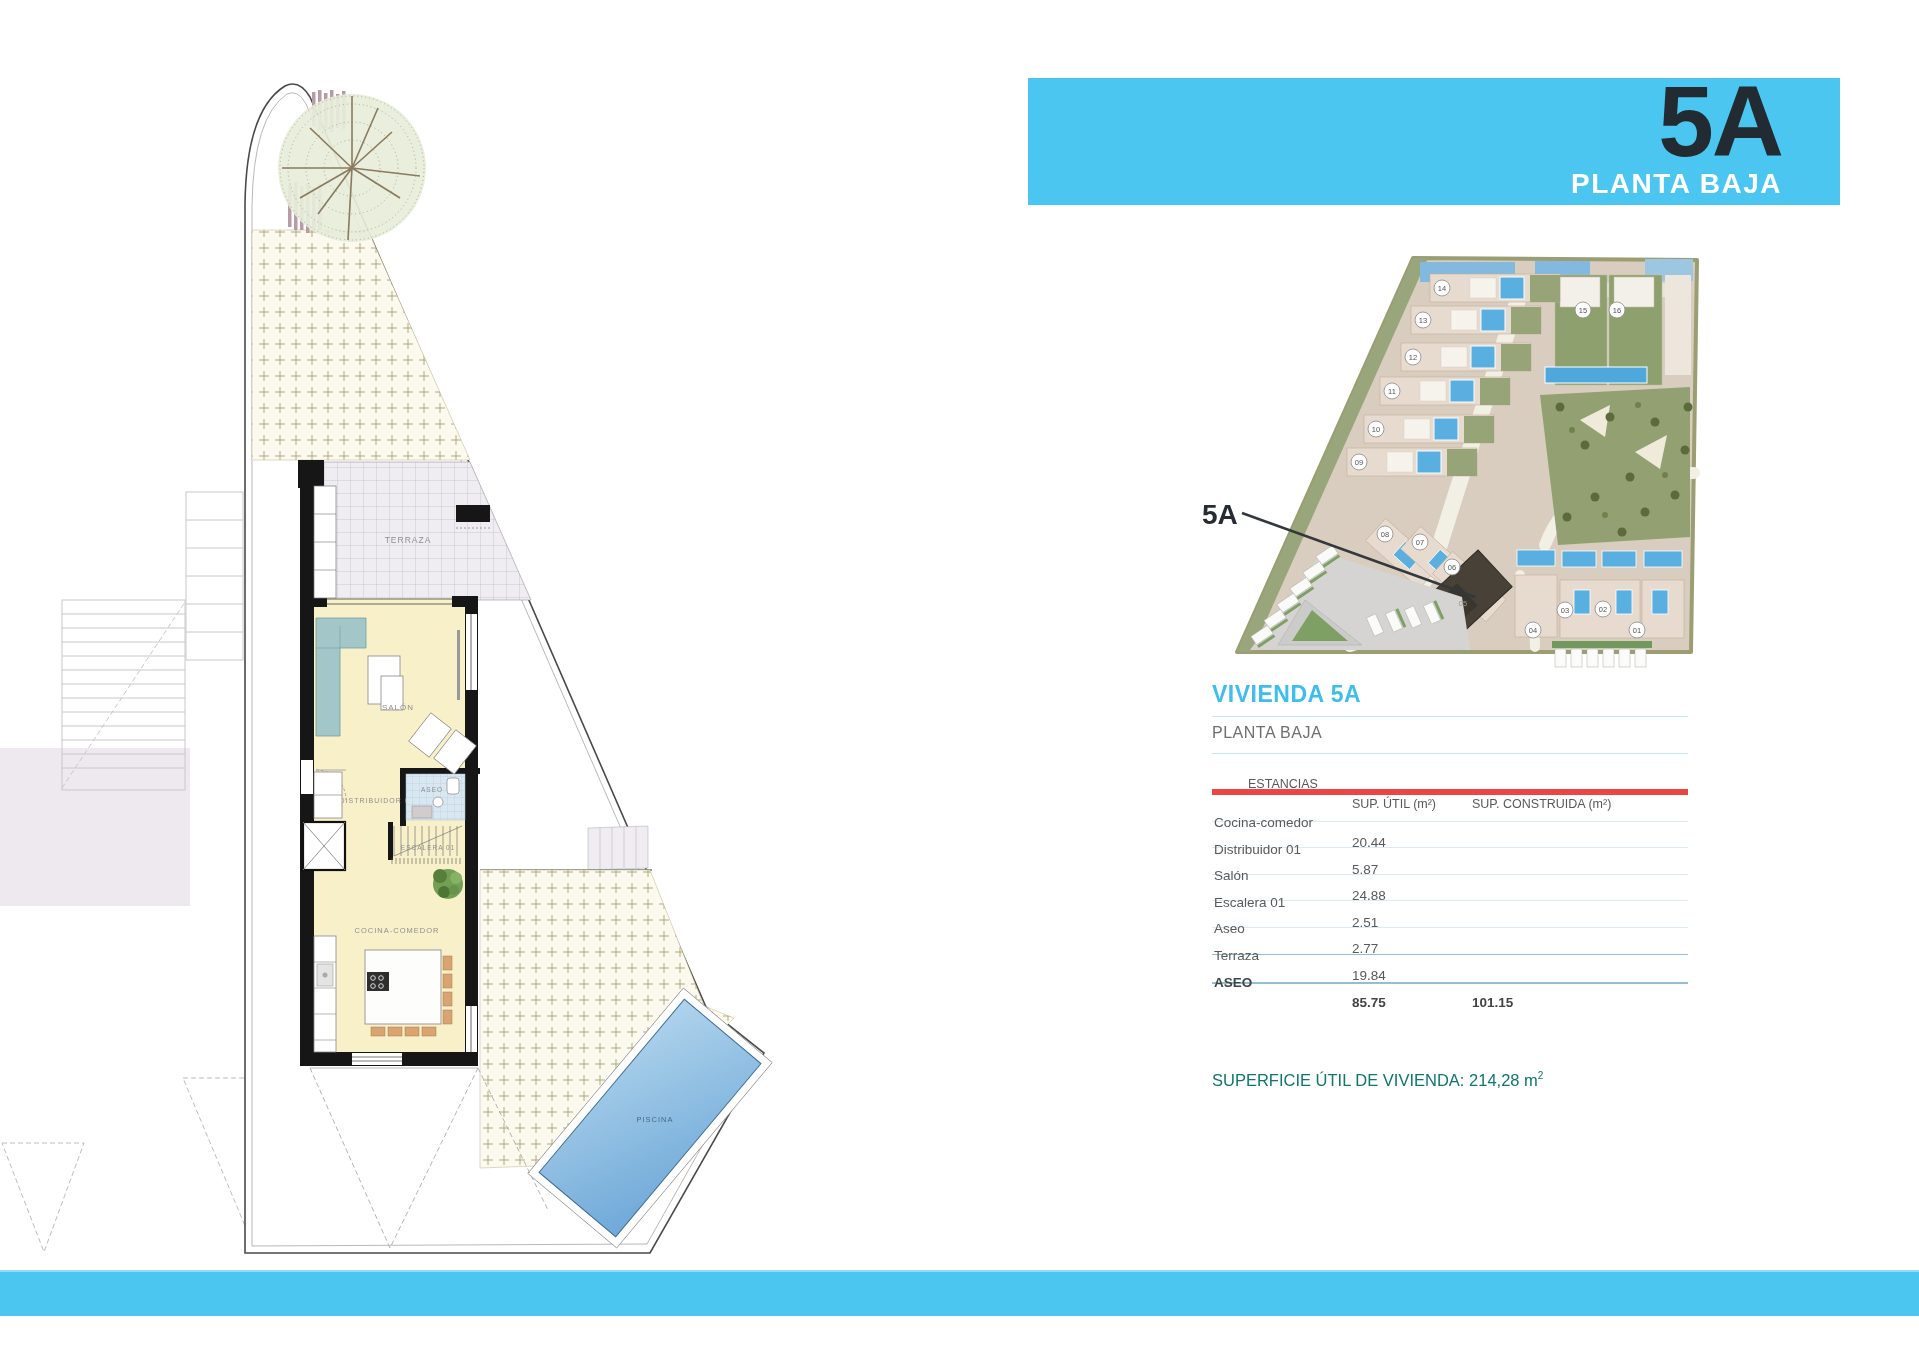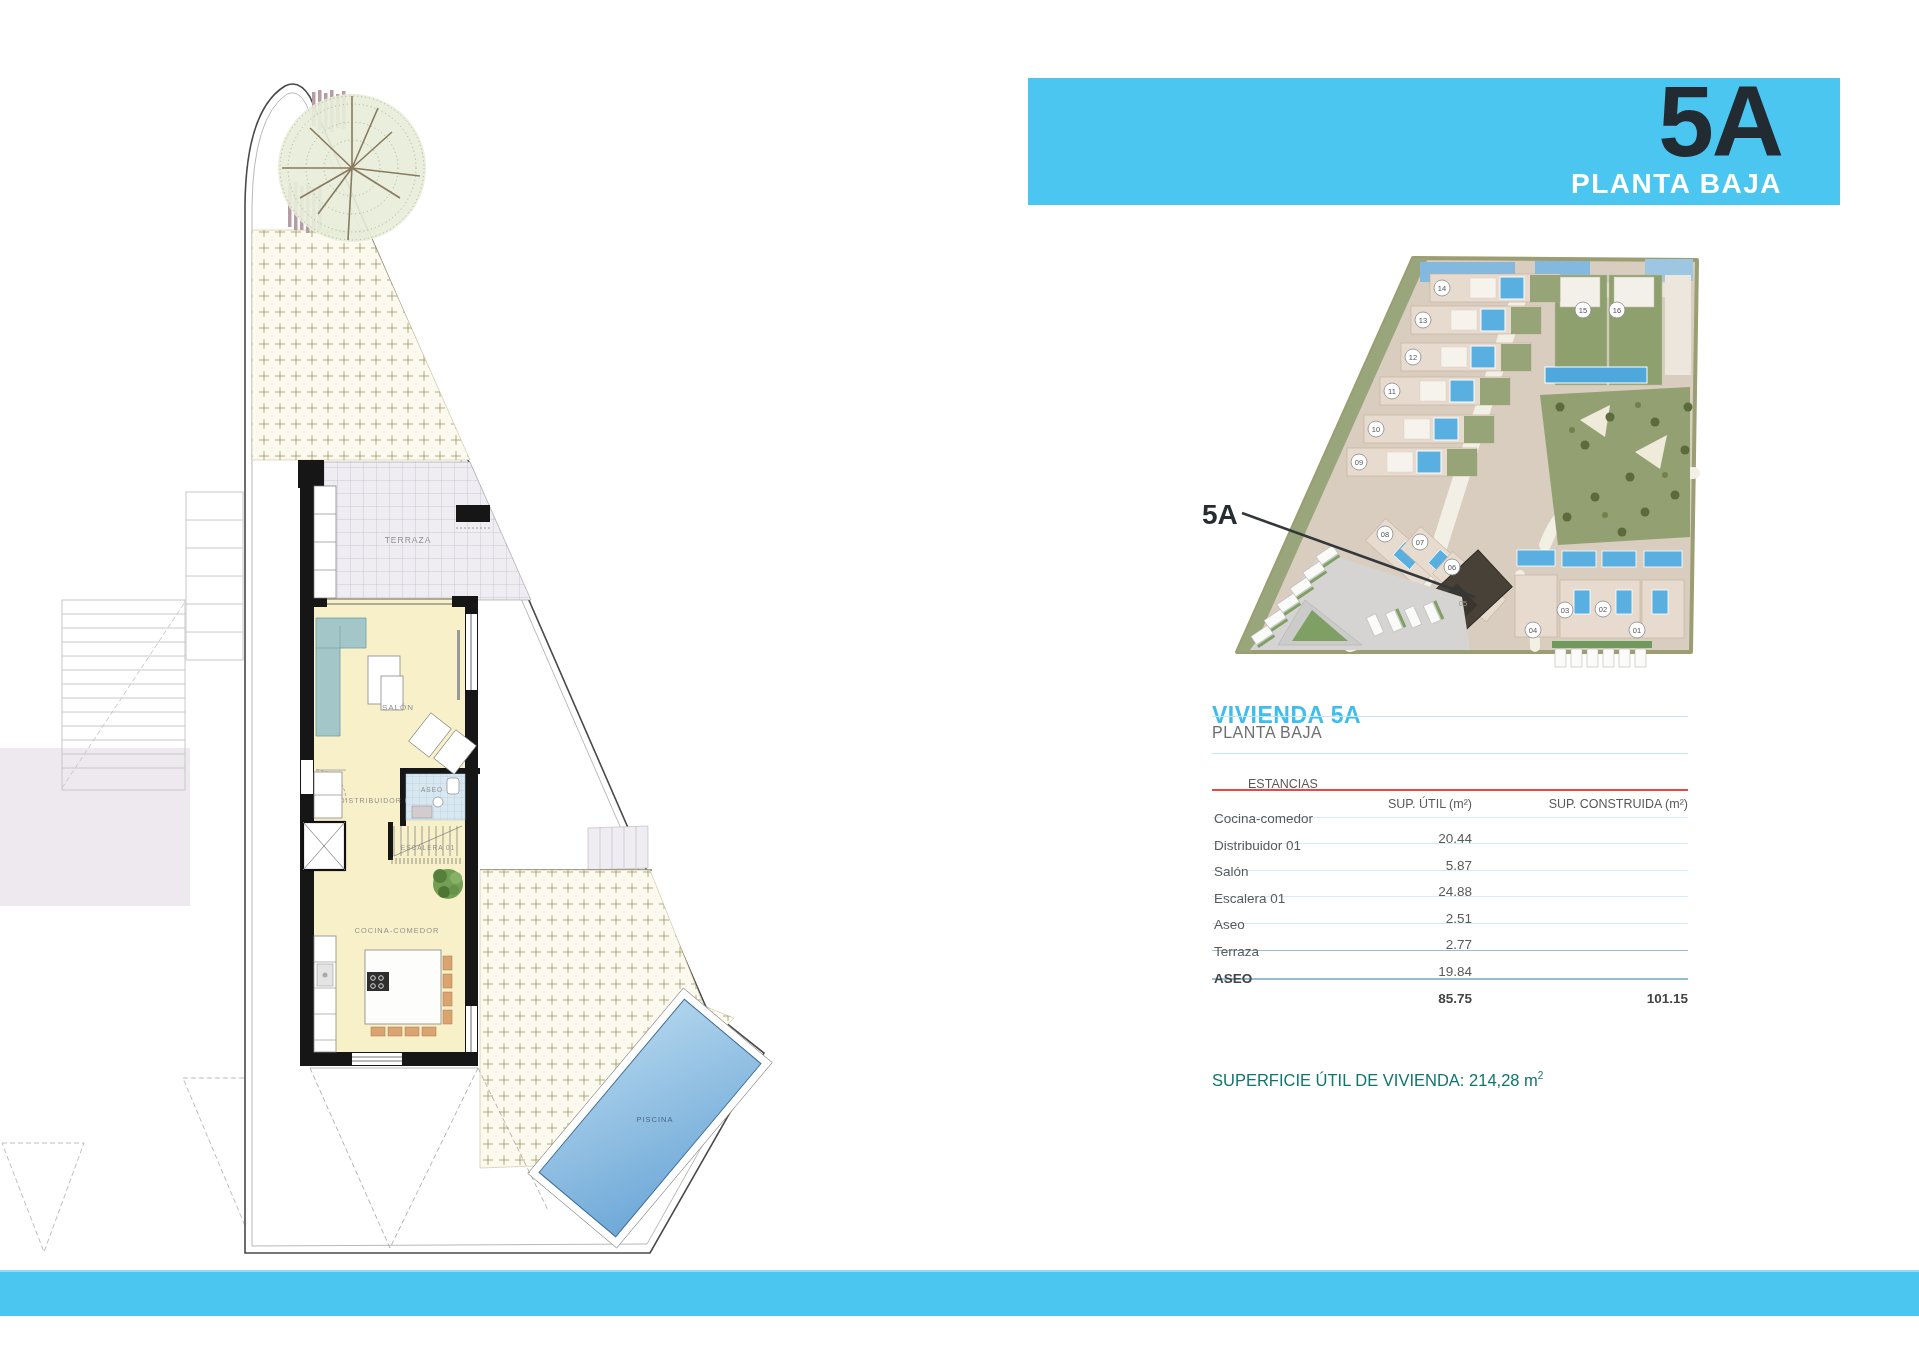--- a/index.html
+++ b/index.html
@@ -9,32 +9,32 @@
 
   
   .band{position:absolute;left:1028px;top:78px;width:812px;height:127px;background:#4AC6F0;
         display:flex;flex-direction:column;align-items:flex-end;justify-content:flex-start;
         padding-right:58px;box-sizing:border-box;}
   .band-unit{font-size:100px;font-weight:bold;color:#212B31;line-height:0.98;letter-spacing:-2px;margin-top:-6px;}
   .band-floor{font-size:28px;font-weight:bold;color:#ffffff;letter-spacing:1.5px;margin-top:-2px;}
 
   
   .panel-title{position:absolute;left:1212px;top:681px;font-size:23px;font-weight:bold;
-               color:#3FBDEE;letter-spacing:0.5px;margin-top:21px;}
+               color:#3FBDEE;letter-spacing:0.5px;}
   .rule{position:absolute;left:1212px;width:476px;height:1px;background:#C3E5F4;}
   .panel-sub{position:absolute;left:1212px;top:724px;font-size:16px;color:#6E6F71;letter-spacing:0.5px;}
 
   .area-table{position:absolute;left:1212px;top:757px;width:476px;font-size:13.5px;}
   .trow{display:grid;grid-template-columns:140px 120px 216px;align-items:center;height:25.6px;
         border-bottom:1px solid #D8ECF6;}
-  .trow.thead{height:32px;border-bottom:2px solid #ef4444;font-size:12.5px;color:#58595b;}
+  .trow.thead{height:32px;border-bottom:6px solid #ef4444;font-size:12.5px;color:#58595b;}
   .trow.total{height:27px;border-top:1px solid #92BFD2;border-bottom:2px solid #92BFD2;font-weight:bold;color:#434446;}
   .trow.last-data{border-bottom:none;}
   .c-name{text-align:left;padding-left:2px;}
-  .c-util,.c-cons{text-align:right;margin-top:40px;}
+  .c-util,.c-cons{text-align:left;margin-top:40px;}
   .thead .c-name{text-align:center;}
 
   .summary{position:absolute;left:1212px;top:1063px;font-size:16.5px;color:#0f766e;line-height:25px;}
   .summary sup{font-size:10px;}
 
   
   .bottom-bar{position:absolute;left:0;top:1270px;width:1919px;height:46px;background:#4AC6F0;
               border-top:2px solid #8FDCF8;box-sizing:border-box;}
 
   .floorplan-svg{position:absolute;left:0;top:0;}

